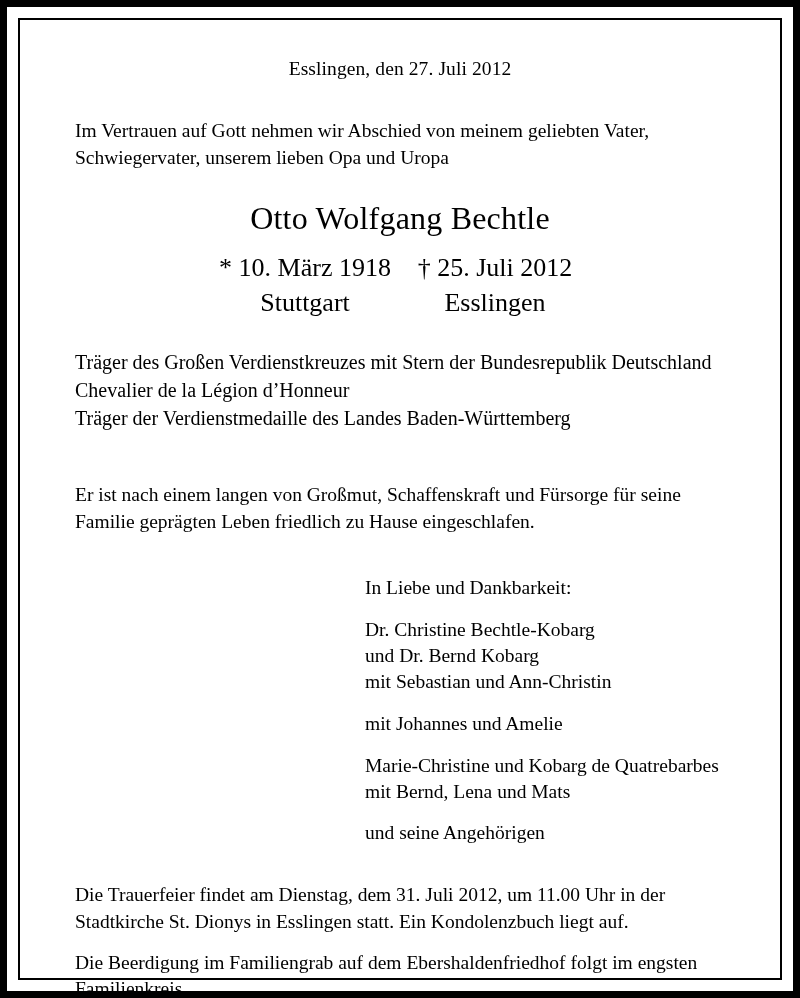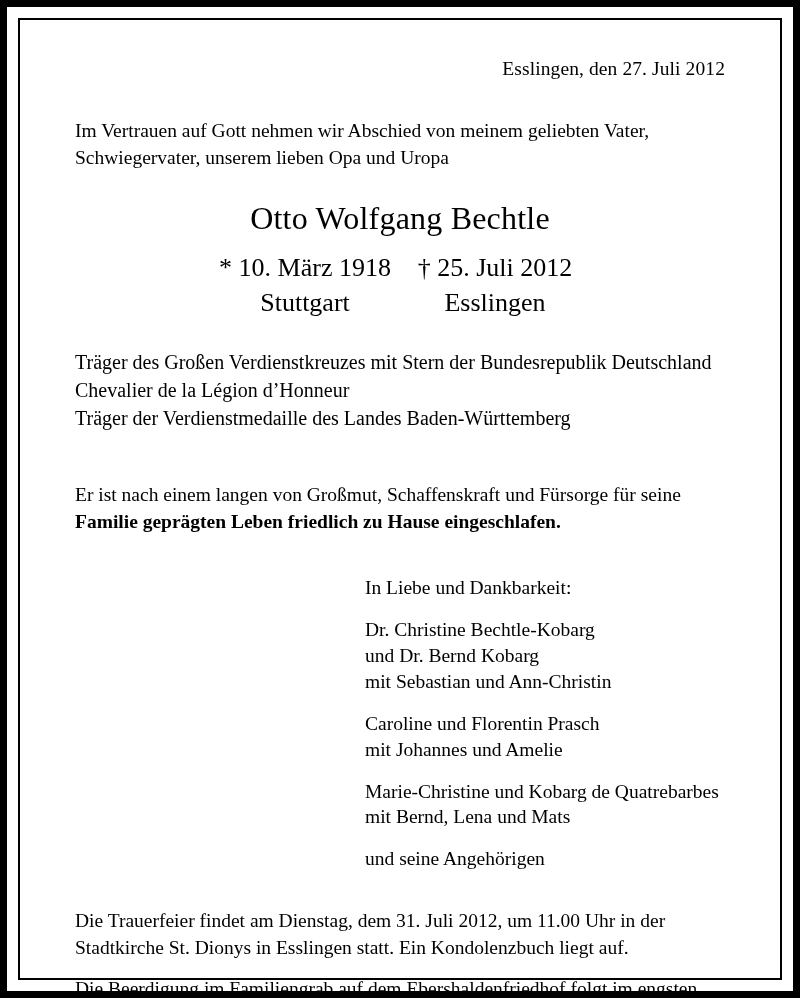--- a/index.html
+++ b/index.html
@@ -49,21 +49,21 @@
     position: absolute;
     left: 13px; top: 13px;
     right: 13px; bottom: 13px;
     background: #ffffff;
     box-sizing: border-box;
     padding: 0 42px;
     color: #000000;
   }
 
   .dateline {
-    text-align: right;
+    text-align: center;
     font-size: 19.5px;
     line-height: 1.2;
     padding-top: 24px;
     letter-spacing: 0.1px;
   }
 
   .intro {
     text-align: justify;
     text-justify: inter-word;
     font-size: 19.5px;
@@ -107,21 +107,20 @@
   .eulogy {
     text-align: justify;
     text-justify: inter-word;
     font-size: 19.5px;
     line-height: 1.35;
     margin-top: 50px;
   }
 
   .eulogy .last-line {
     text-align: left;
-    font-weight: bold;
   }
 
   .survivors {
     margin-top: 40px;
     padding-left: 290px;
     font-size: 19.5px;
     line-height: 1.33;
   }
 
   .survivors .group {
@@ -196,21 +195,20 @@
           <div class="survivors">
             <div class="group">In Liebe und Dankbarkeit:</div>
 
             <div class="group">
               <div>Dr. Christine Bechtle-Kobarg</div>
               <div>und Dr. Bernd Kobarg</div>
               <div>mit Sebastian und Ann-Christin</div>
             </div>
 
             <div class="group">
-              <div>Caroline und Florentin Prasch</div>
               <div>mit Johannes und Amelie</div>
             </div>
 
             <div class="group">
               <div>Marie-Christine und Kobarg de Quatrebarbes</div>
               <div>mit Bernd, Lena und Mats</div>
             </div>
 
             <div class="group">
               <div>und seine Angehörigen</div>

